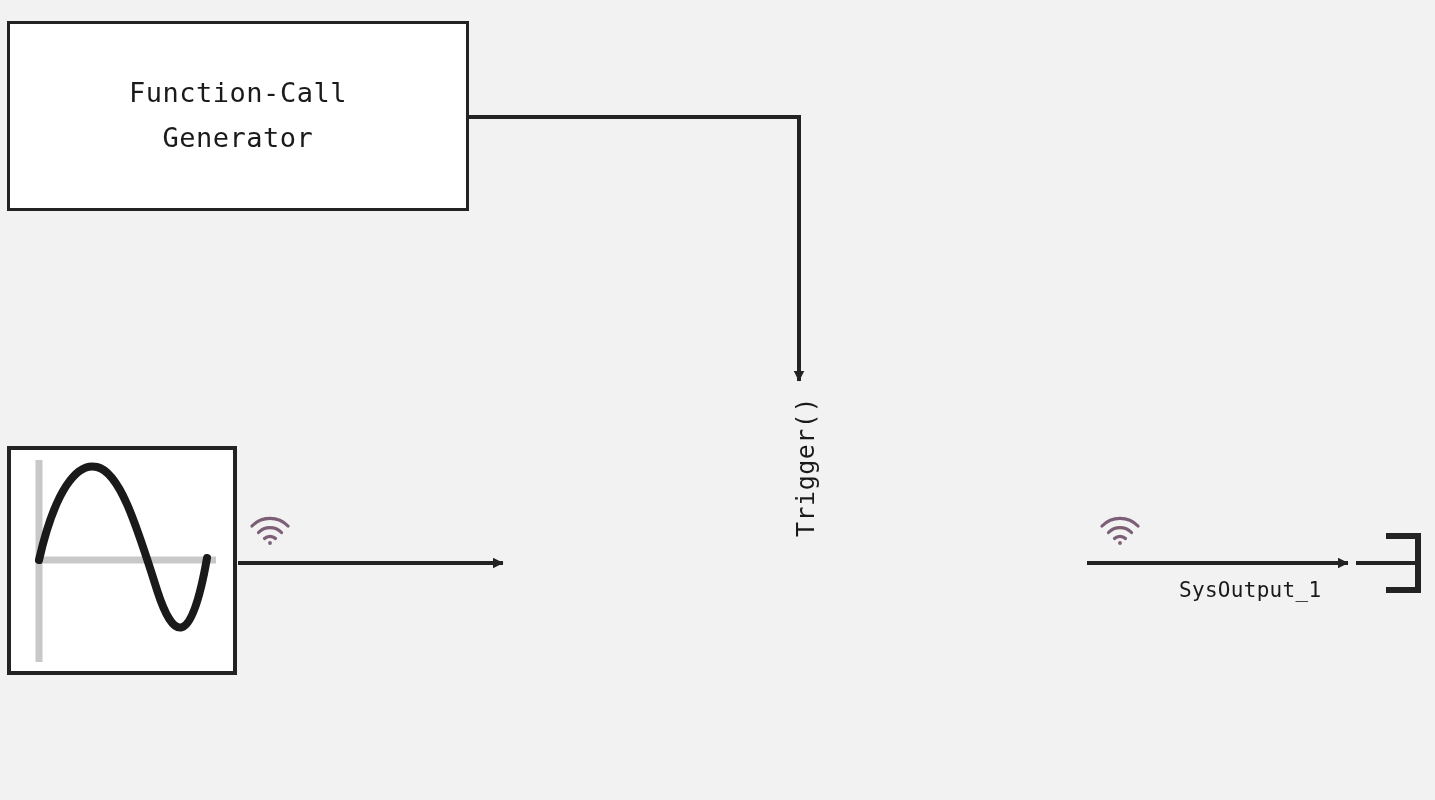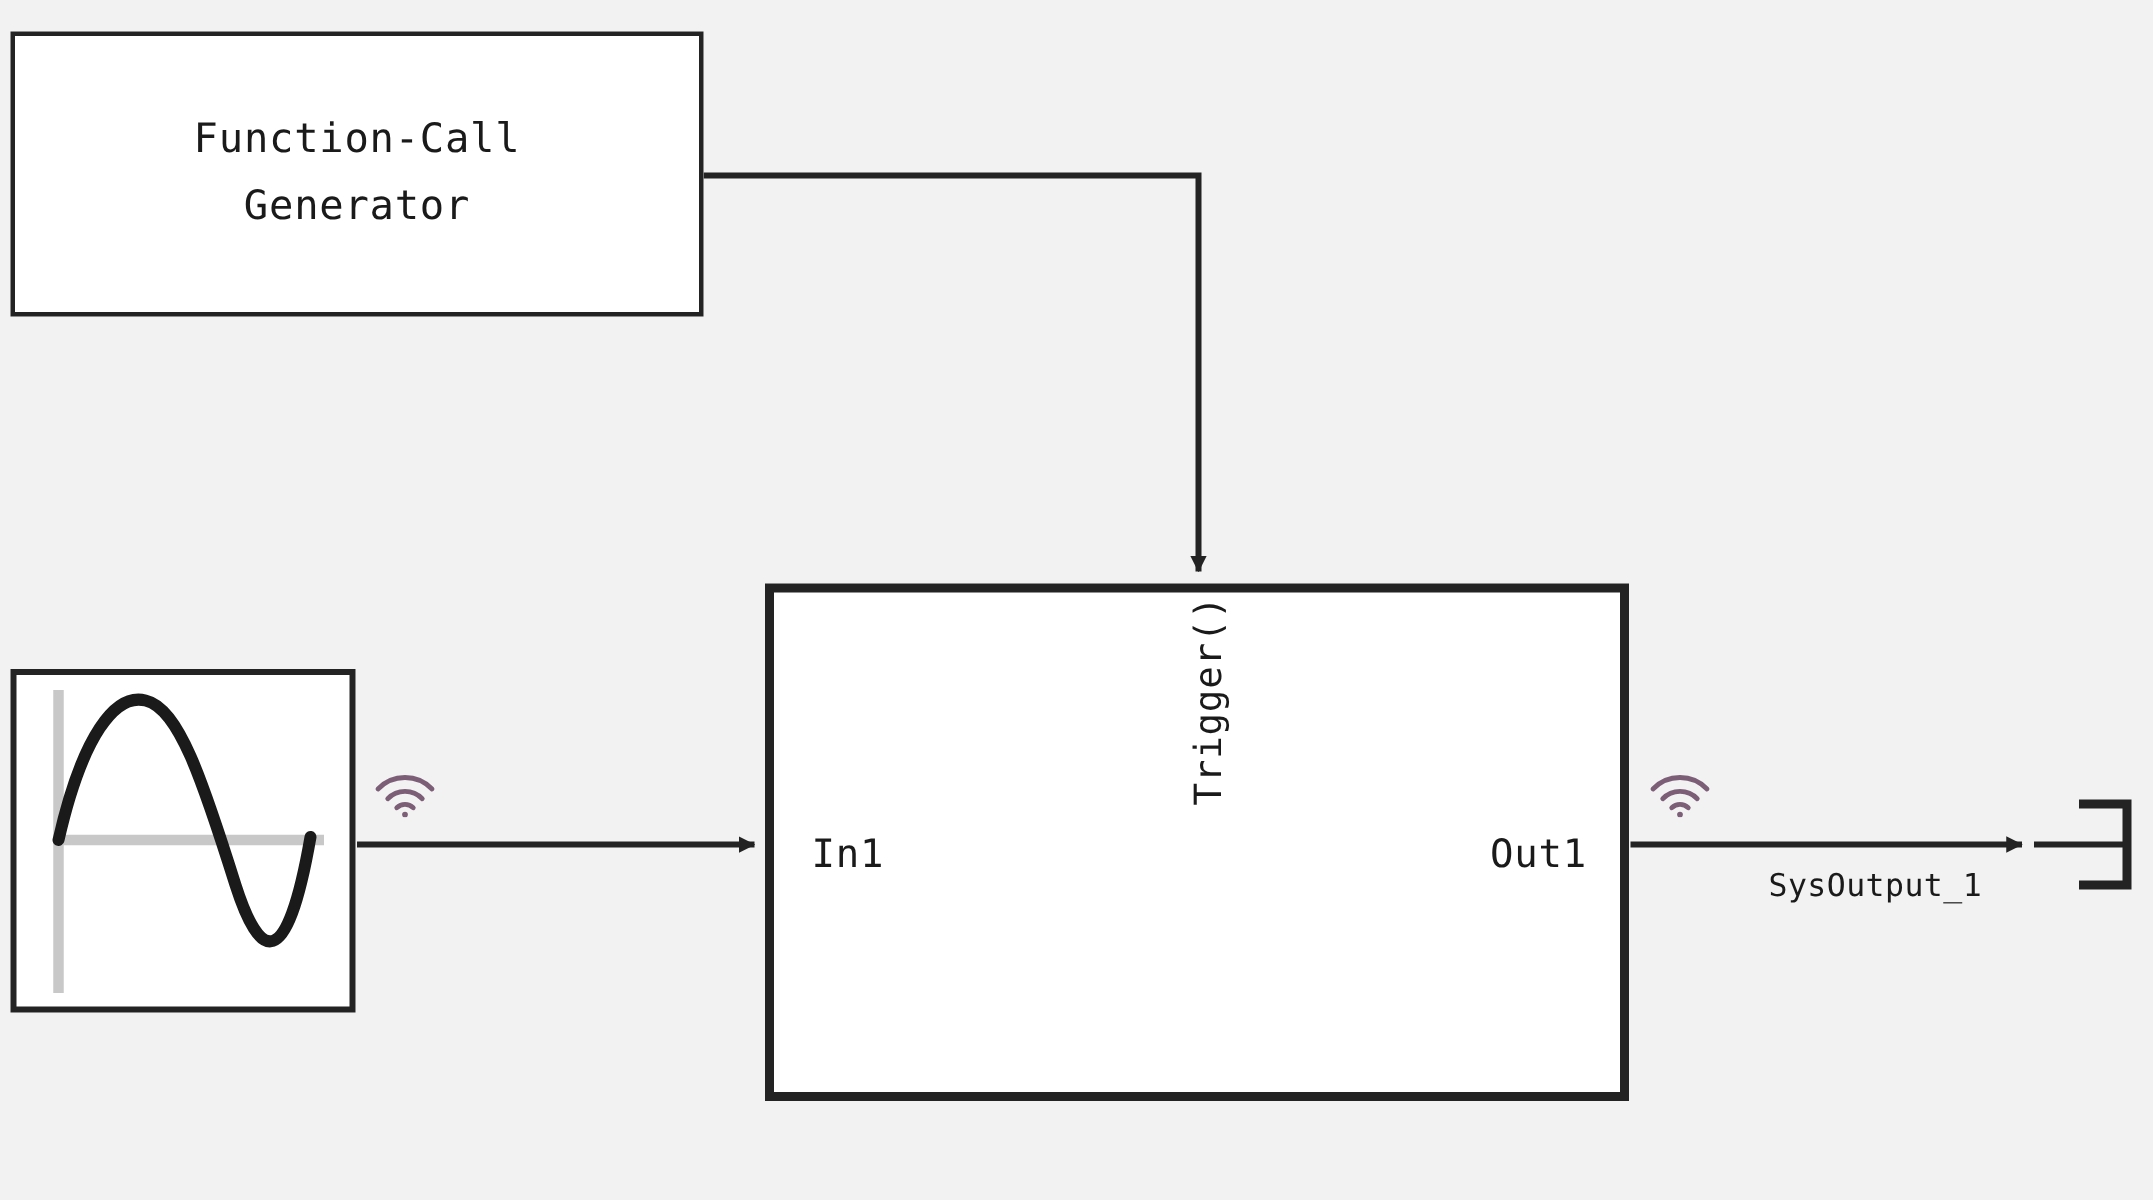--- a/index.html
+++ b/index.html
@@ -146,24 +146,20 @@
 
       <line x1="28" y1="10" x2="28" y2="212" stroke="#c8c8c8" stroke-width="7"></line>
 
       <line x1="28" y1="110" x2="205" y2="110" stroke="#c8c8c8" stroke-width="7"></line>
 
       <path d="M28,110 C44,40 66,12 86,17 C108,22 124,70 146,140
                C162,190 180,200 196,108" fill="none" stroke="#1a1a1a" stroke-width="8" stroke-linecap="round" stroke-linejoin="round"></path>
     </svg>
   </div>
 
-  <div class="block" id="subsystem-block">
-    <div class="port-label" id="in1-label">In1</div>
-    <div class="port-label" id="out1-label">Out1</div>
-  </div>
 
   <div style="position:absolute; left:799px; top:397px; width:0; height:0;">
     <div style="position:absolute; left:0; top:0;
                 transform: rotate(-90deg); transform-origin: 0 0;
                 font-size:25px; color:#1a1a1a; white-space:nowrap;
                 letter-spacing:0.5px;
                 padding-left:-0px;">
       <span style="display:inline-block; transform: translate(-140px, -8px);">Trigger()</span>
     </div>
   </div>

